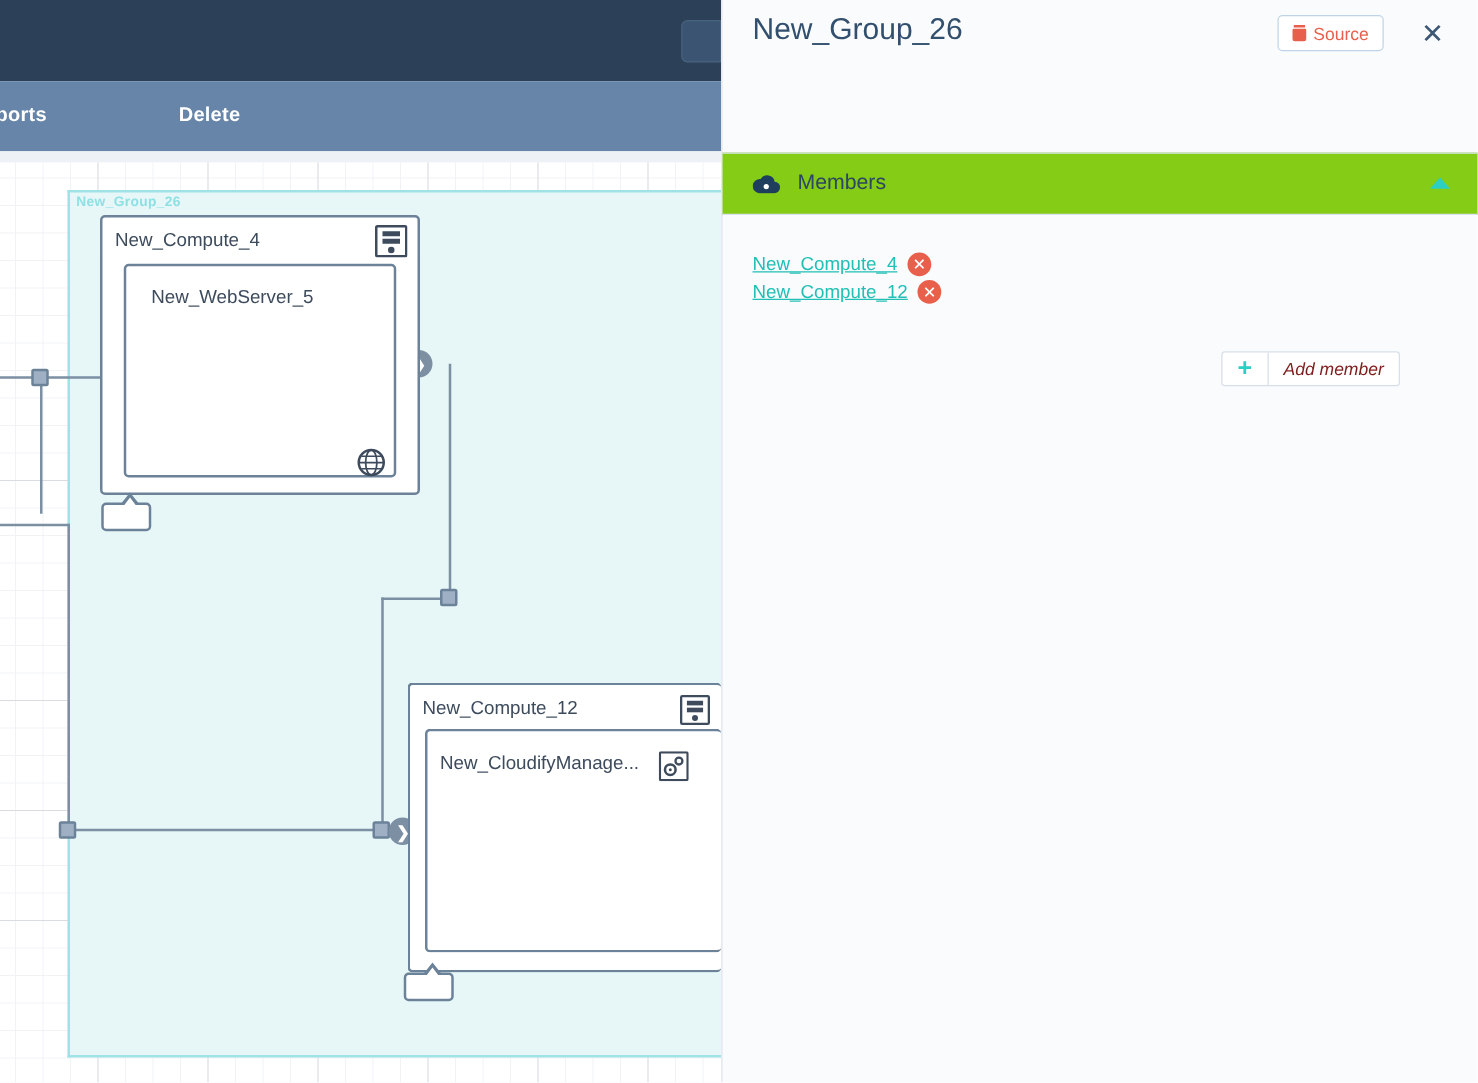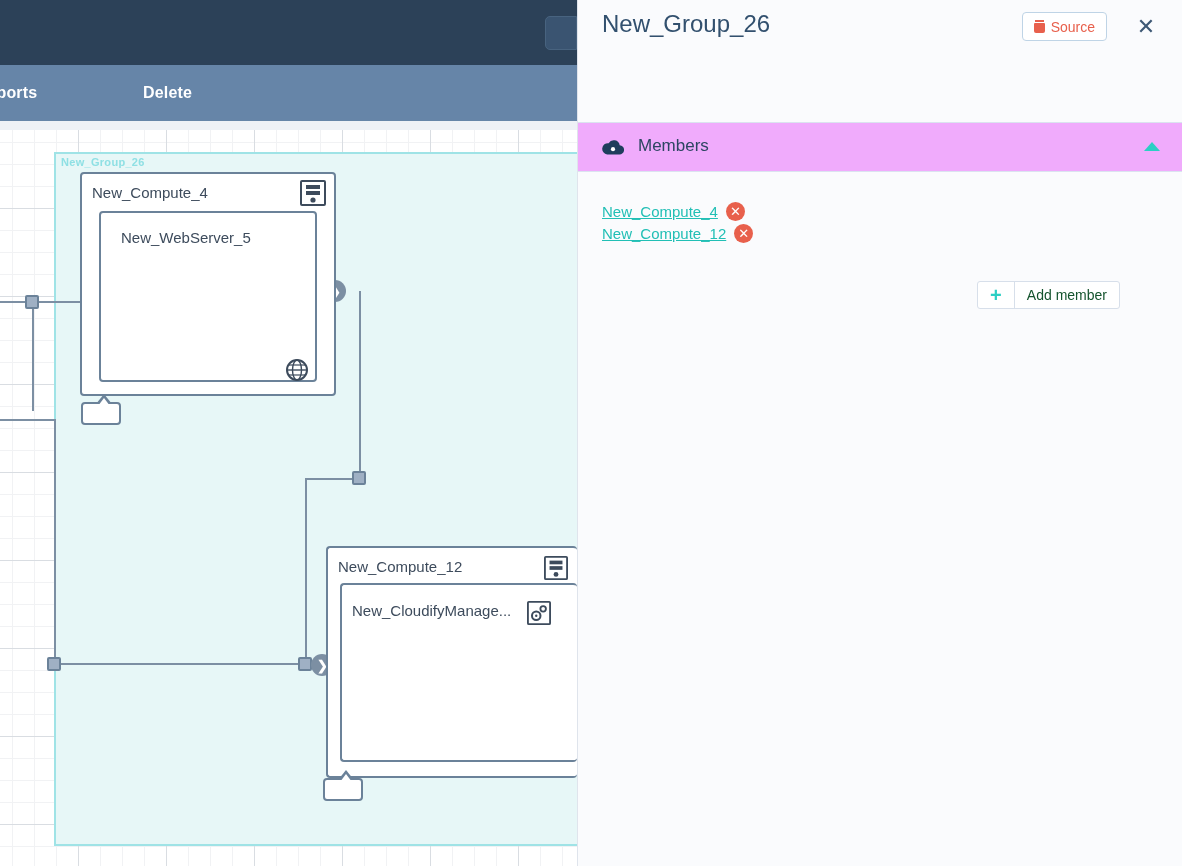--- a/index.html
+++ b/index.html
@@ -161,21 +161,21 @@
   }
   .close-btn {
     position: absolute; right: 22px; top: 12px;
     width: 30px; height: 30px; cursor: pointer;
     display: flex; align-items: center; justify-content: center;
     color: #3d5875; font-size: 22px; font-weight: 300;
   }
 
   .section-header {
     position: absolute; left: 0; top: 122px; width: 605px; height: 50px;
-    background: #f0abfc;
+    background: #84cc16;
     border-top: 1px solid #dbe3f0; border-bottom: 1px solid #dbe3f0;
     display: flex; align-items: center;
   }
   .cloud-icon {
     position: absolute; left: 24px; top: 17px;
     width: 22px; height: 15px;
   }
   .section-title {
     position: absolute; left: 60px; top: 13px;
     font-size: 17px; color: #2d4662;
@@ -211,21 +211,21 @@
     background: #ffffff; border: 1px solid #d7dfea; border-radius: 3px;
     cursor: pointer;
   }
   .add-plus {
     width: 37px; display: flex; align-items: center; justify-content: center;
     color: #2bcfc4; font-size: 20px; font-weight: bold;
     border-right: 1px solid #d7dfea;
   }
   .add-label {
     padding: 0 12px; display: flex; align-items: center;
-    font-size: 14px; color: #14532d; white-space: nowrap;
+    font-size: 14px; color: #7f1d1d; white-space: nowrap; font-style: italic;
   }
 </style>
 </head>
 <body>
 
 <div id="root">
 
   <div class="app-behind">
 
     <div class="topbar">

